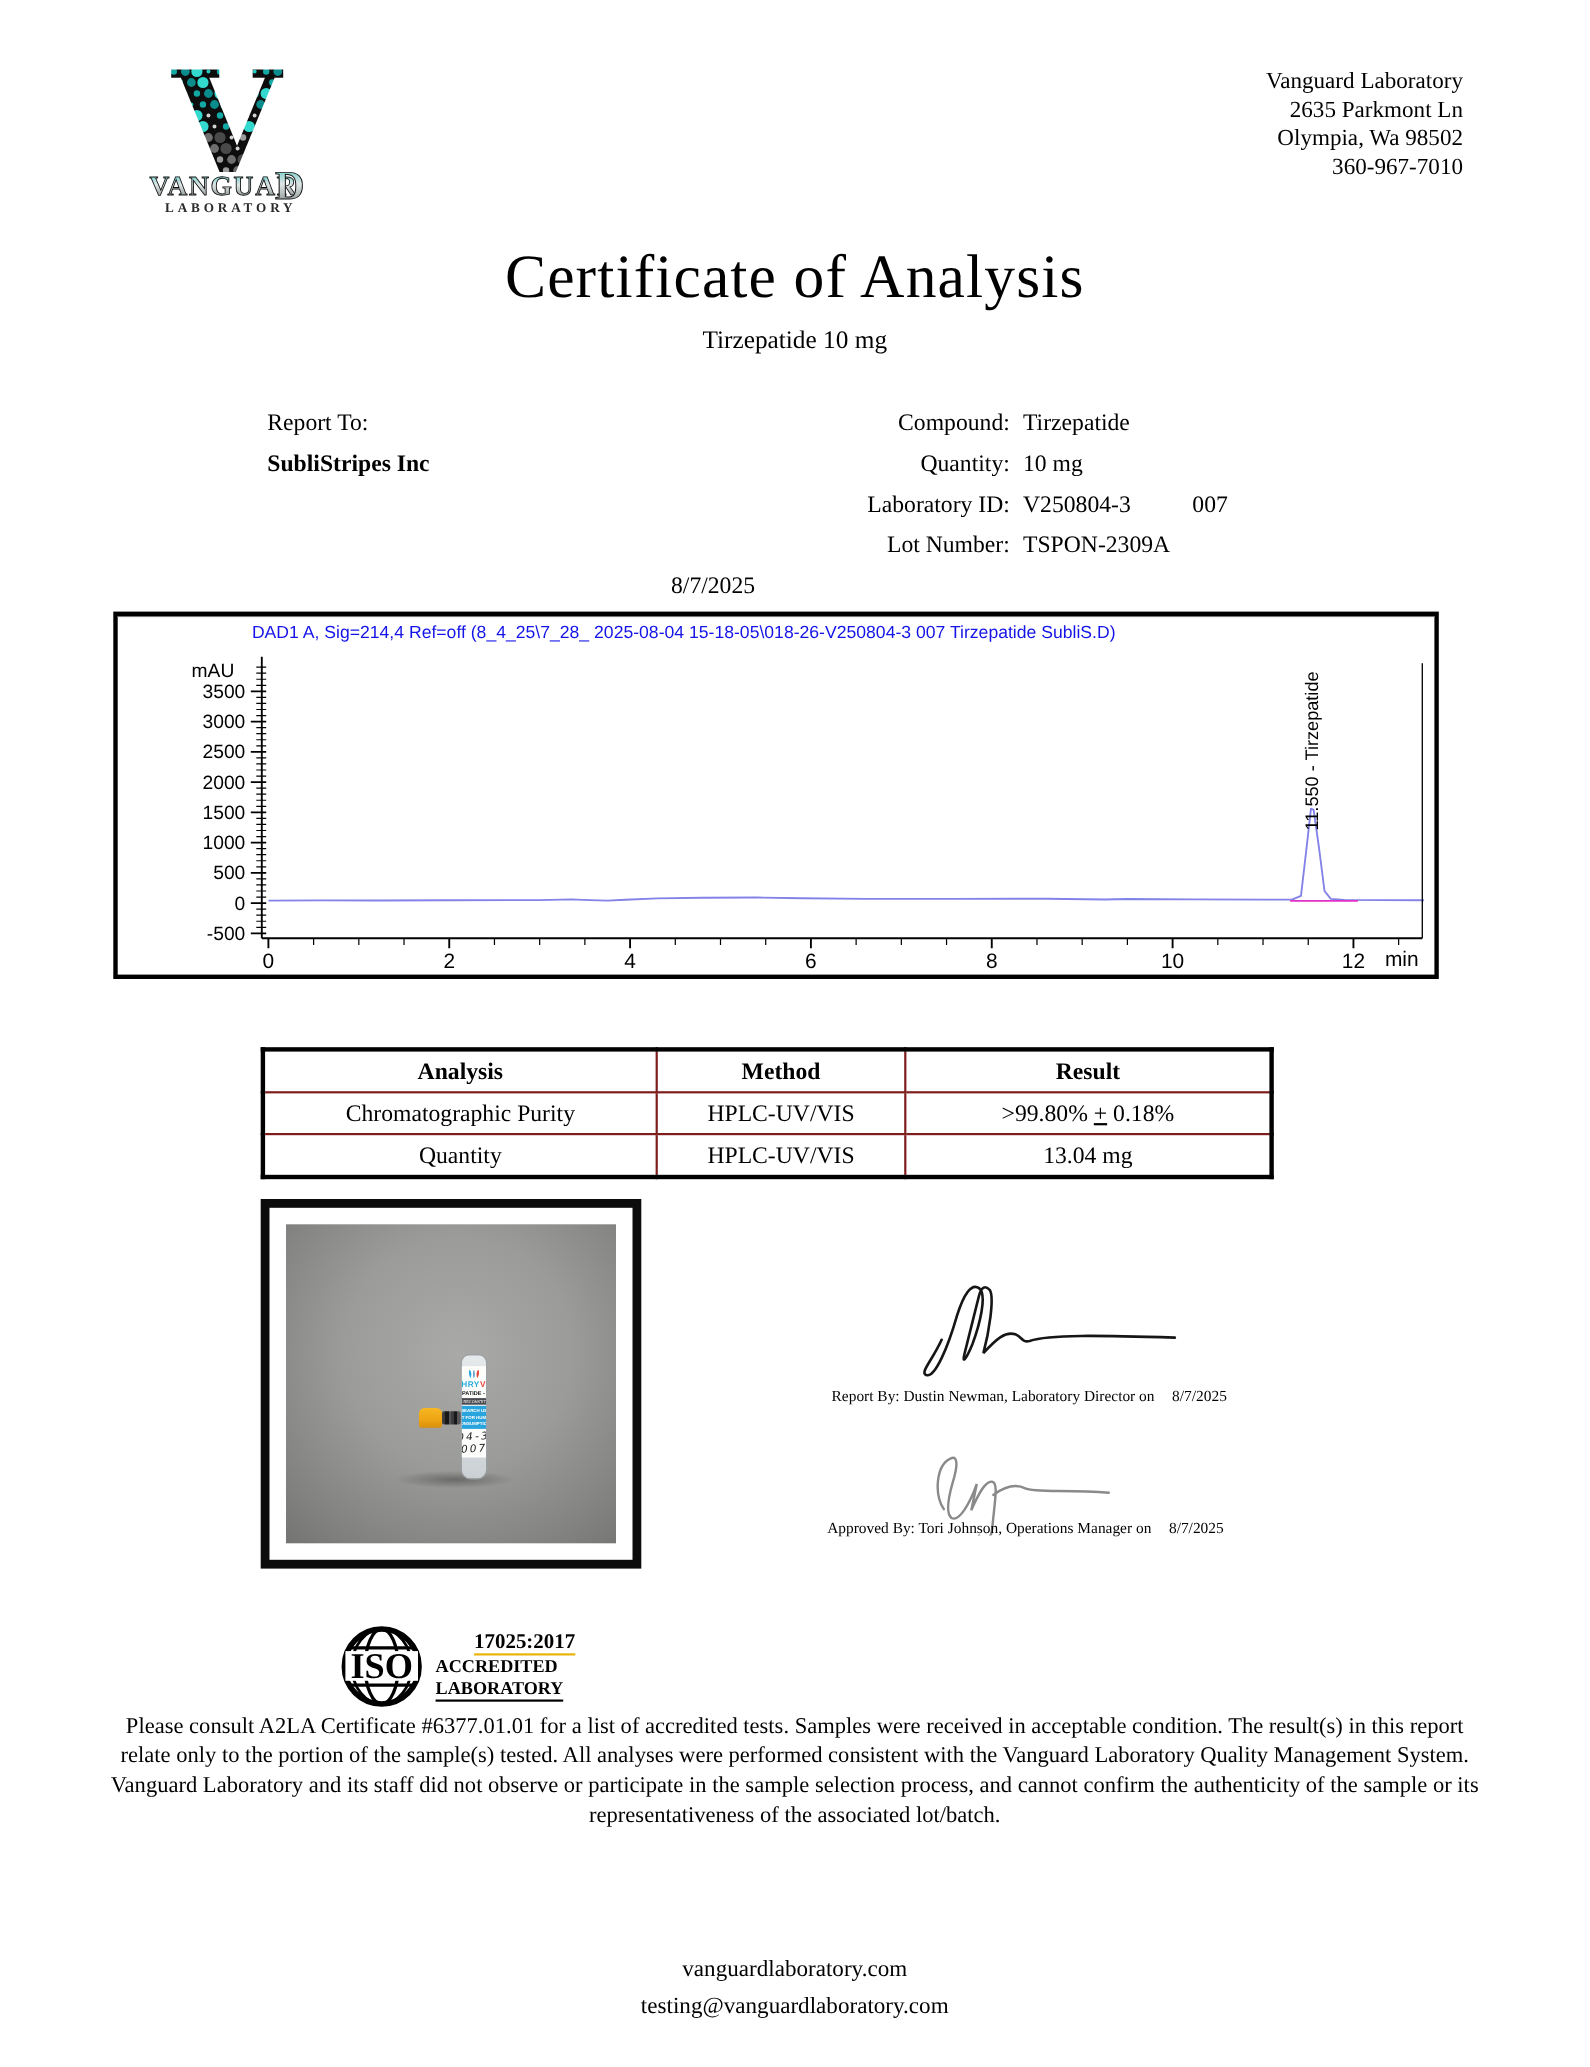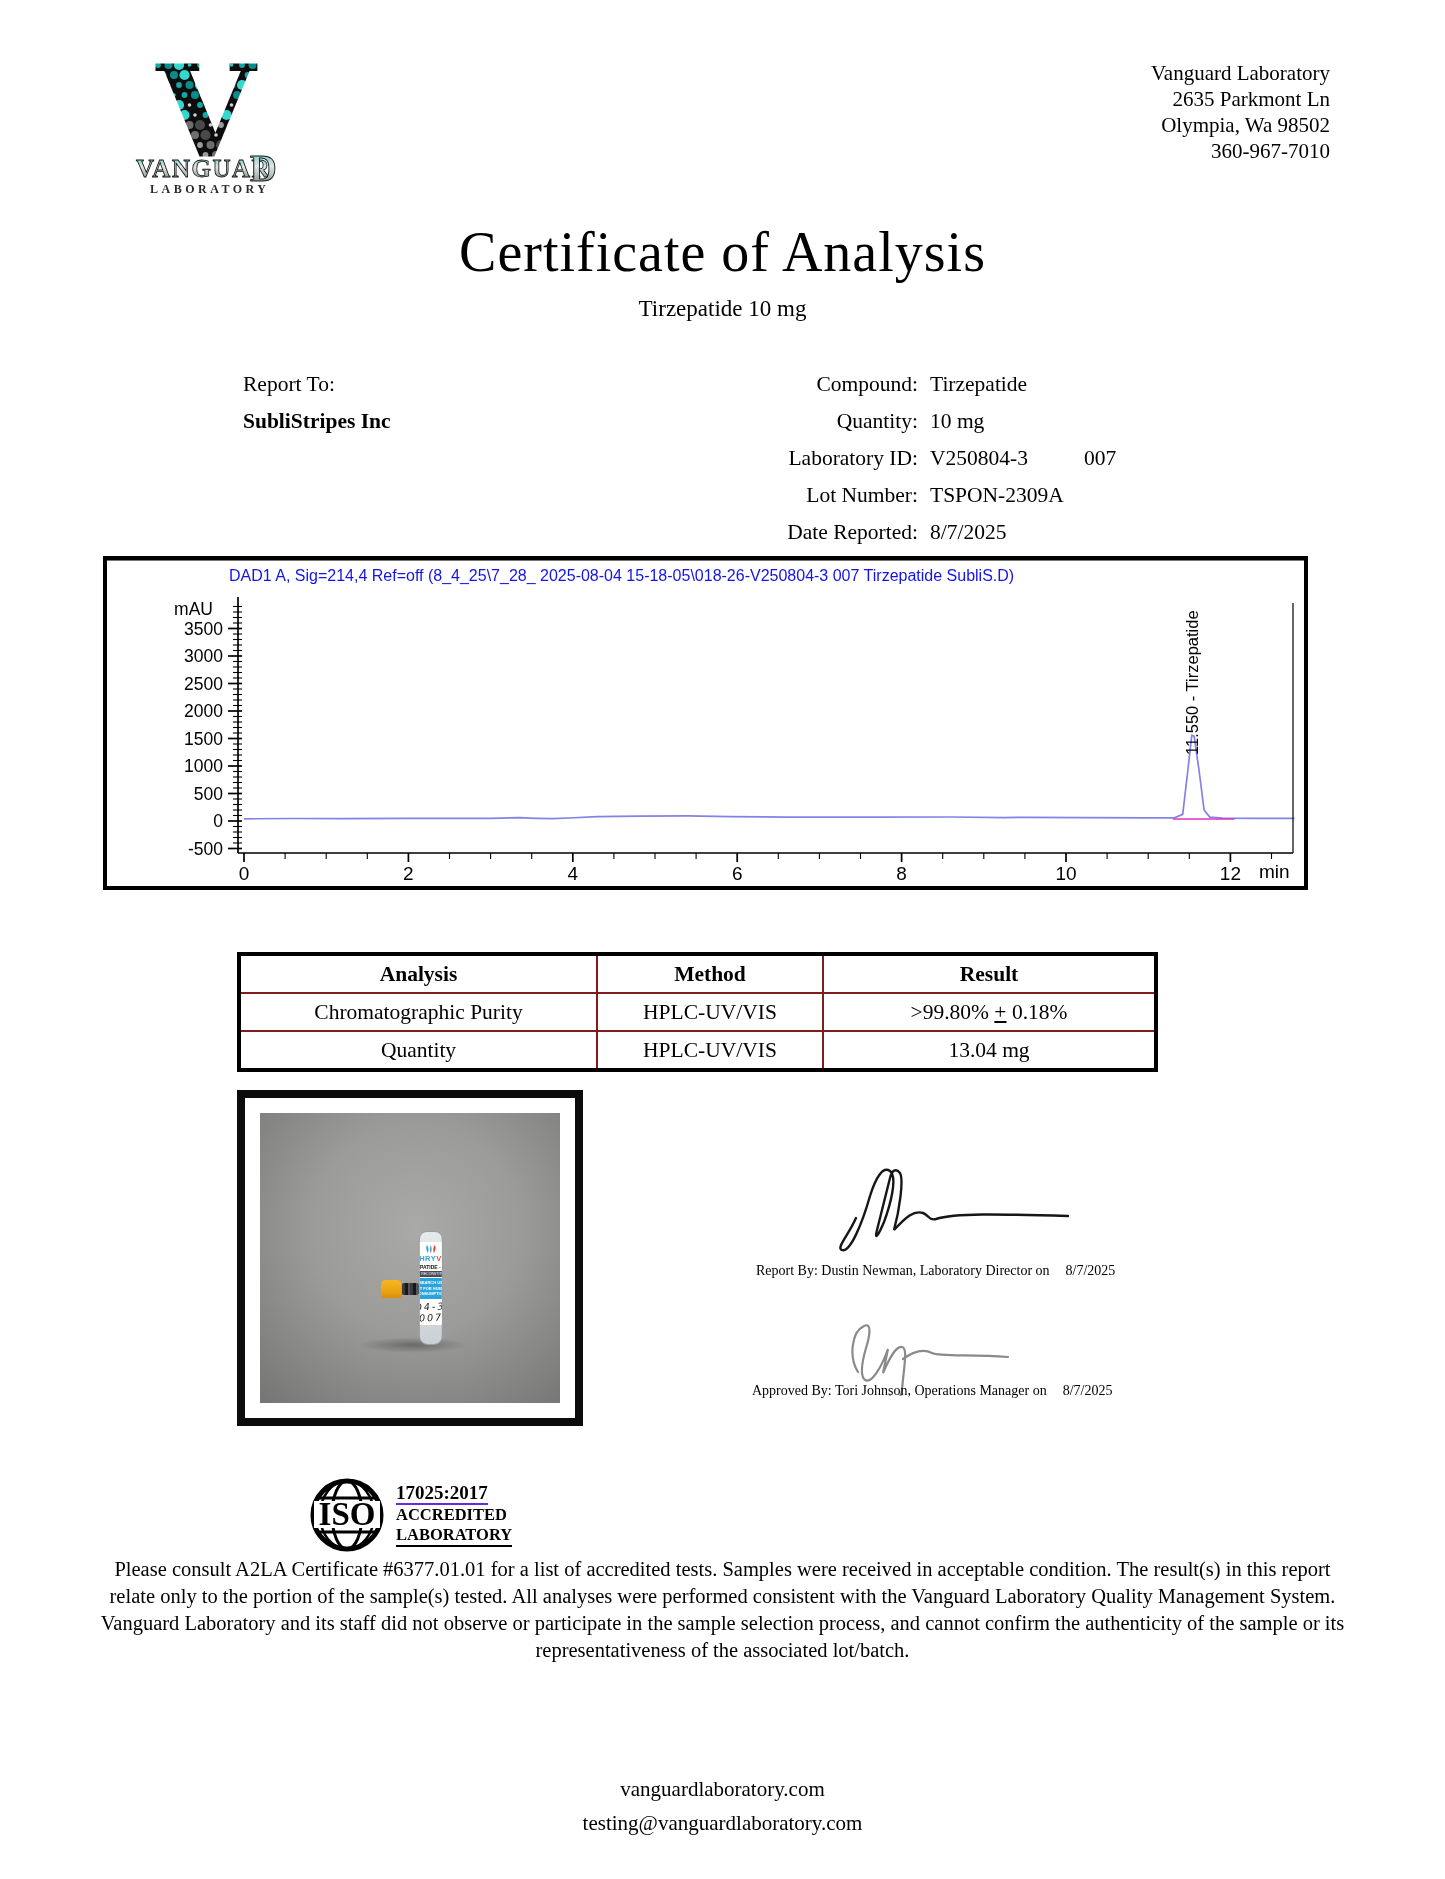--- a/index.html
+++ b/index.html
@@ -60,21 +60,21 @@
   .sig1{left:828px;top:1160px;}
   .sig2{left:840px;top:1316px;}
   .sign-line{font-size:14px;white-space:nowrap;margin-left:44px;}
   .sign-line .date{display:inline-block;margin-left:16px;}
   .report-line{left:712px;top:1263px;}
   .approve-line{left:708px;top:1383px;}
 
   
   .iso{left:306px;top:1470px;display:flex;align-items:center;}
   .iso-text{margin-left:8px;font-weight:bold;line-height:20px;}
-  .iso-std{font-size:19px;border-bottom:2px solid #6d28d9;display:inline-block;}
+  .iso-std{font-size:19px;border-bottom:2px solid #eab308;display:inline-block;margin-left:35px;}
   .iso-acc{font-size:16.5px;}
   .iso-lab{font-size:16.5px;border-bottom:2px solid #000;display:inline-block;}
 
   
   .disclaimer{left:90px;top:1556px;width:1265px;text-align:center;font-size:20.5px;line-height:27px;}
   .footer{left:0;top:1772px;width:100%;text-align:center;font-size:21px;line-height:34px;}
 </style>
 </head>
 <body>
 
@@ -285,21 +285,20 @@
 
   <div class="abs info-grid">
     <div class="lbl">Compound:</div>
     <div>Tirzepatide</div>
     <div class="lbl">Quantity:</div>
     <div>10 mg</div>
     <div class="lbl">Laboratory ID:</div>
     <div><span>V250804-3</span><span class="lab-id-suffix">007</span></div>
     <div class="lbl">Lot Number:</div>
     <div>TSPON-2309A</div>
-    <div class="lbl">Date Reported:</div>
     <div>8/7/2025</div>
   </div>
 
   <div class="abs chromo-box">
     <div class="chromo-inner">
       <div class="chromo-title">DAD1 A, Sig=214,4 Ref=off (8_4_25\7_28_ 2025-08-04 15-18-05\018-26-V250804-3 007 Tirzepatide  SubliS.D)</div>
       <svg class="chromo-svg" width="1197" height="326" viewBox="0 0 1197 326">
           <polyline points="137.0,257.8 186.3,257.5 235.6,257.6 301.4,257.4 383.6,257.3 412.4,256.6 428.8,257.3 445.3,257.7 461.7,257.0 490.5,255.7 531.6,255.1 580.9,254.9 622.0,255.6 679.5,256.1 761.7,256.1 843.9,256.0 897.4,256.7 917.9,256.3 975.4,256.6 1041.2,256.8 1067.5,256.8 1075.7,253.4 1080.7,210.5 1084.8,174.2 1087.2,175.3 1092.2,210.5 1097.1,249.0 1102.8,256.1 1115.2,257.1 1148.1,257.3 1187.5,257.4" fill="none" stroke="#8282e8" stroke-width="1.7" stroke-linejoin="round"></polyline>
           <line x1="1065.8600000000001" y1="258.02" x2="1127.5100000000002" y2="258.02" stroke="#e030c8" stroke-width="1.7"></line>
           <text x="1123.4" y="319" text-anchor="middle" font-size="19" font-family="Liberation Sans, sans-serif">12</text>

